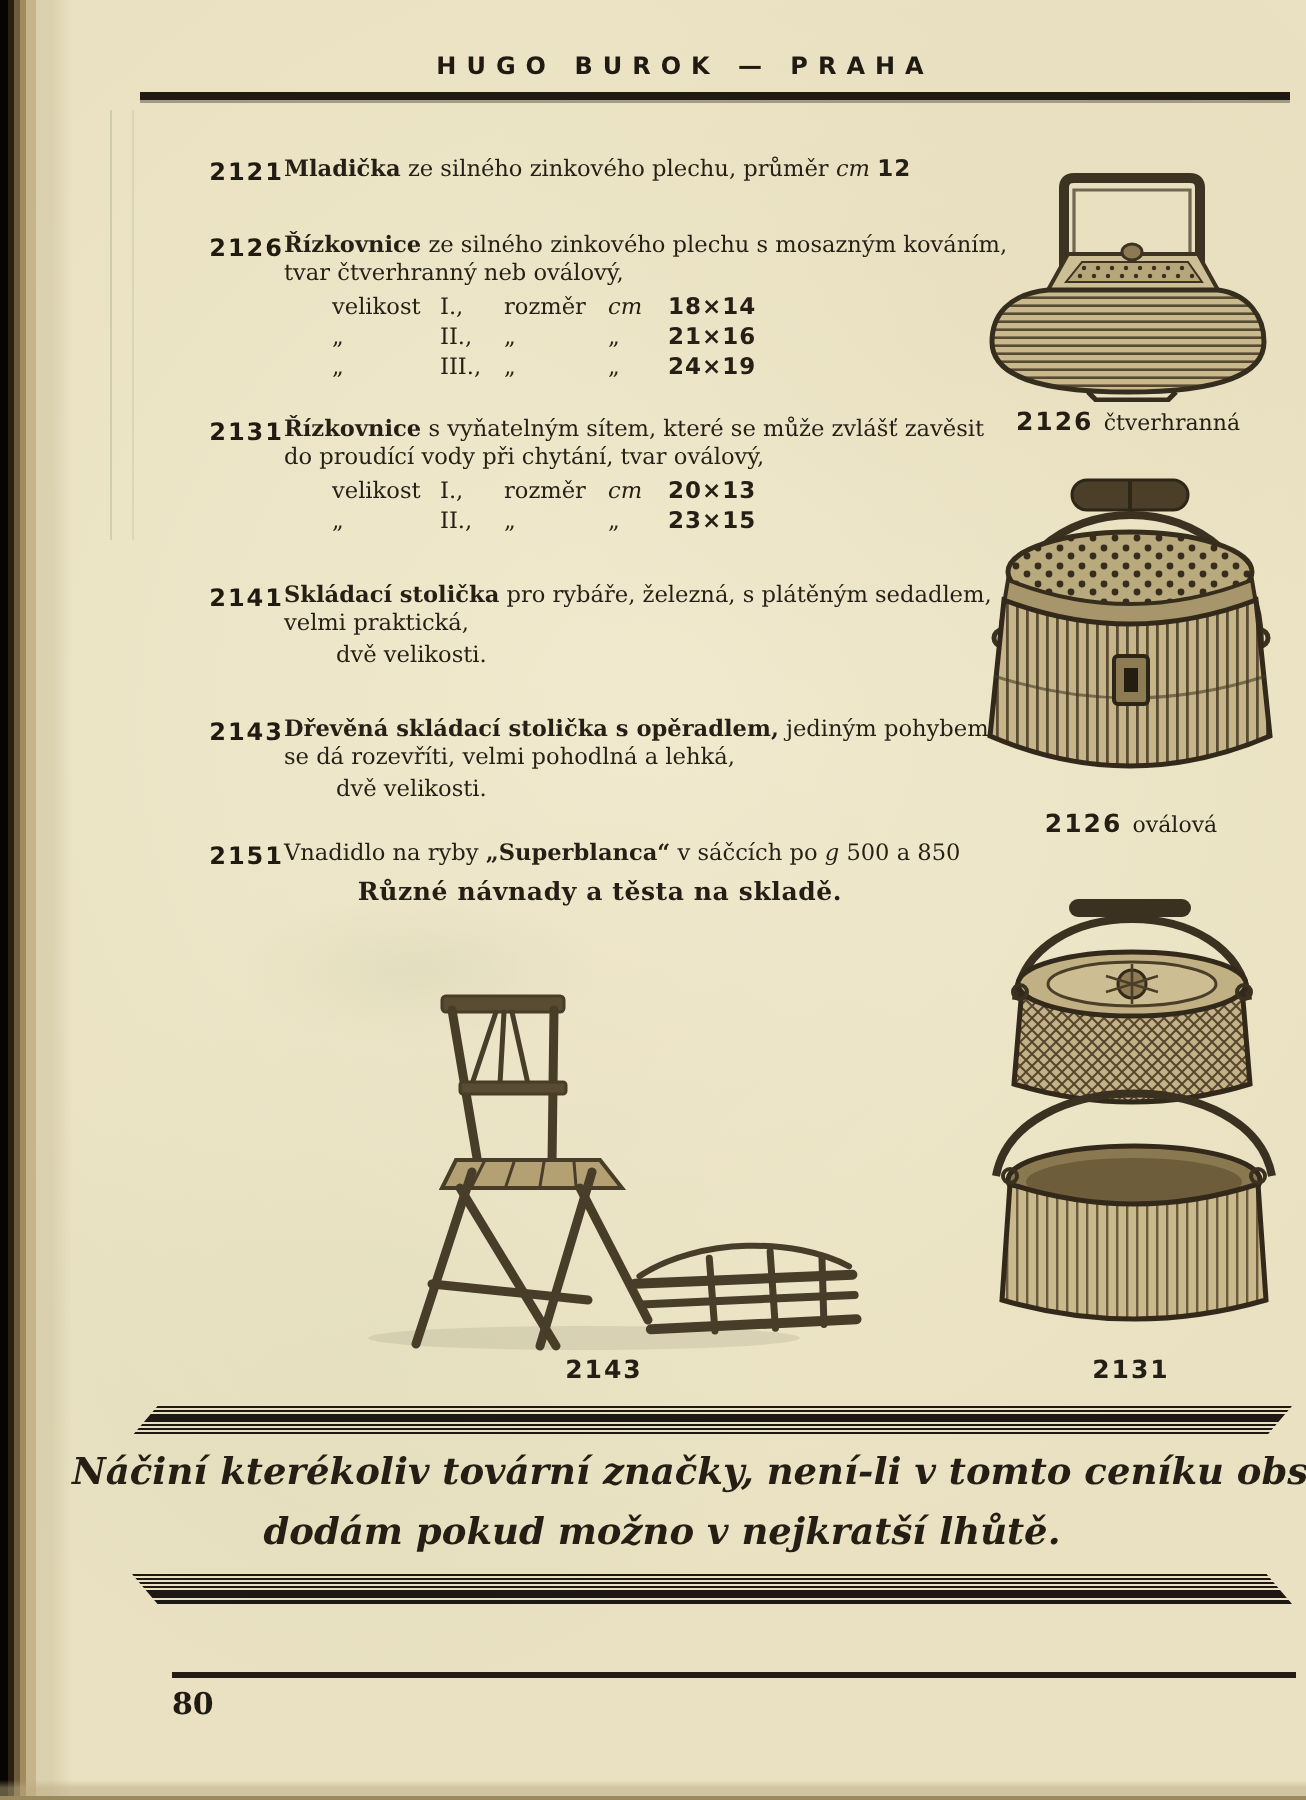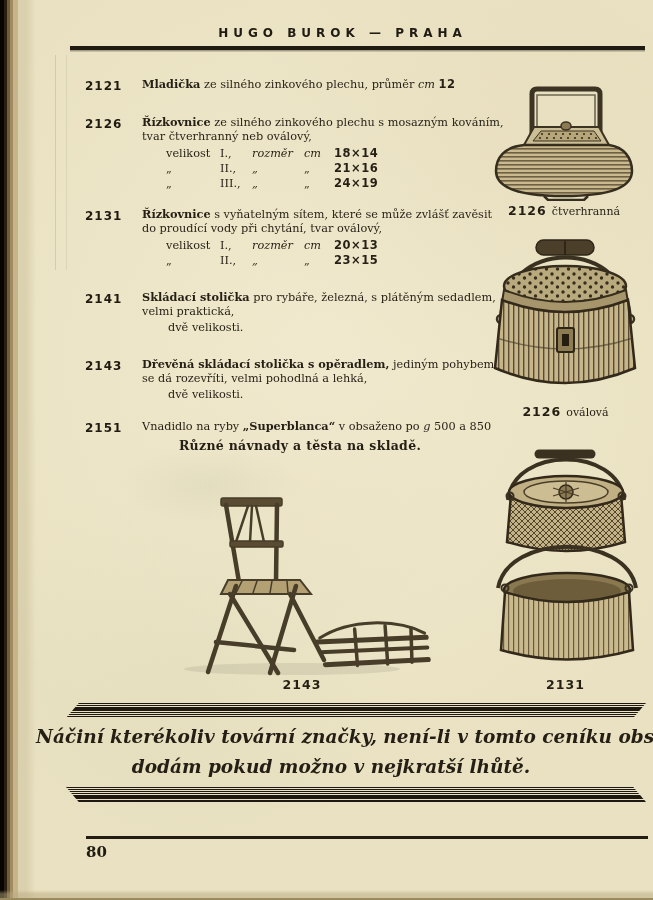--- a/index.html
+++ b/index.html
@@ -26,31 +26,31 @@
   .ghost-blob{left:80px;top:430px;width:260px;height:110px;
     background:radial-gradient(50% 50% at 50% 50%, rgba(168,178,140,0.14), transparent 70%);}
 
   .header-title{position:absolute;top:26px;left:24px;right:8px;text-align:center;white-space:nowrap;
     font-family:"DejaVu Sans",sans-serif;font-weight:bold;font-size:12px;letter-spacing:5px;color:#1f1a12;}
   .header-rule{position:absolute;left:70px;top:46px;width:575px;height:4px;background:#1f1a12;
     box-shadow:0 1.5px 0 rgba(31,26,18,0.35);}
 
   .item{position:absolute;left:85px;display:flex;}
   .num{font-family:"DejaVu Sans",sans-serif;font-weight:bold;font-size:12px;letter-spacing:1px;
-    flex:0 0 57px;width:57px;color:#201a11;padding-top:1px;}
+    flex:0 0 57px;width:57px;color:#201a11;padding-top:1px;text-align:right;}
   .itext{font-size:11.3px;line-height:13.6px;}
   .ln{margin:0;white-space:nowrap;}
   .lead{font-weight:bold;}
   .dim{font-family:"DejaVu Sans",sans-serif;font-weight:bold;font-size:11.5px;letter-spacing:0.5px;}
   .unit{font-style:italic;}
   .indent{margin-left:26px;margin-top:3px;}
   .sizes{margin:3px 0 0 24px;}
   .srow{display:flex;font-size:11.3px;line-height:15px;white-space:nowrap;}
   .sc{display:block;text-align:left;}
-  .c1{width:54px;} .c2{width:32px;} .c3{width:52px;font-style:italic;} .c4{width:30px;}
+  .c1{width:54px;} .c2{width:32px;} .c3{width:52px;} .c4{width:30px;}
   .c5{text-align:left;font-family:"DejaVu Sans",sans-serif;font-weight:bold;font-size:11.5px;letter-spacing:0.5px;}
 
   .stock-note{position:absolute;left:90px;top:438px;width:420px;text-align:center;white-space:nowrap;
     font-weight:bold;font-size:12.5px;letter-spacing:0.3px;color:#241e14;}
 
   .fig{position:absolute;}
   .caption{position:absolute;text-align:center;white-space:nowrap;color:#241e14;}
   .cap-num{font-family:"DejaVu Sans",sans-serif;font-weight:bold;font-size:12.5px;letter-spacing:1px;}
   .cap-label{font-size:11px;}
 
@@ -181,21 +181,21 @@
       <p class="ln indent">dvě velikosti.</p>
     </div>
   </section>
 
   <section class="item" style="top:420px">
     <span class="num">2151</span>
     <div class="itext">
       <p class="ln">
         <span>Vnadidlo na ryby</span>
         <span class="lead">„Superblanca“</span>
-        <span>v obsaženo po</span>
+        <span>v sáčcích po</span>
         <span class="unit">g</span>
         <span>500 a 850</span>
       </p>
     </div>
   </section>
 
   <div class="stock-note">Různé návnady a těsta na skladě.</div>
 
   <svg class="fig" style="left:488px;top:83px" width="152" height="118" viewBox="0 0 152 118">
     <defs>

